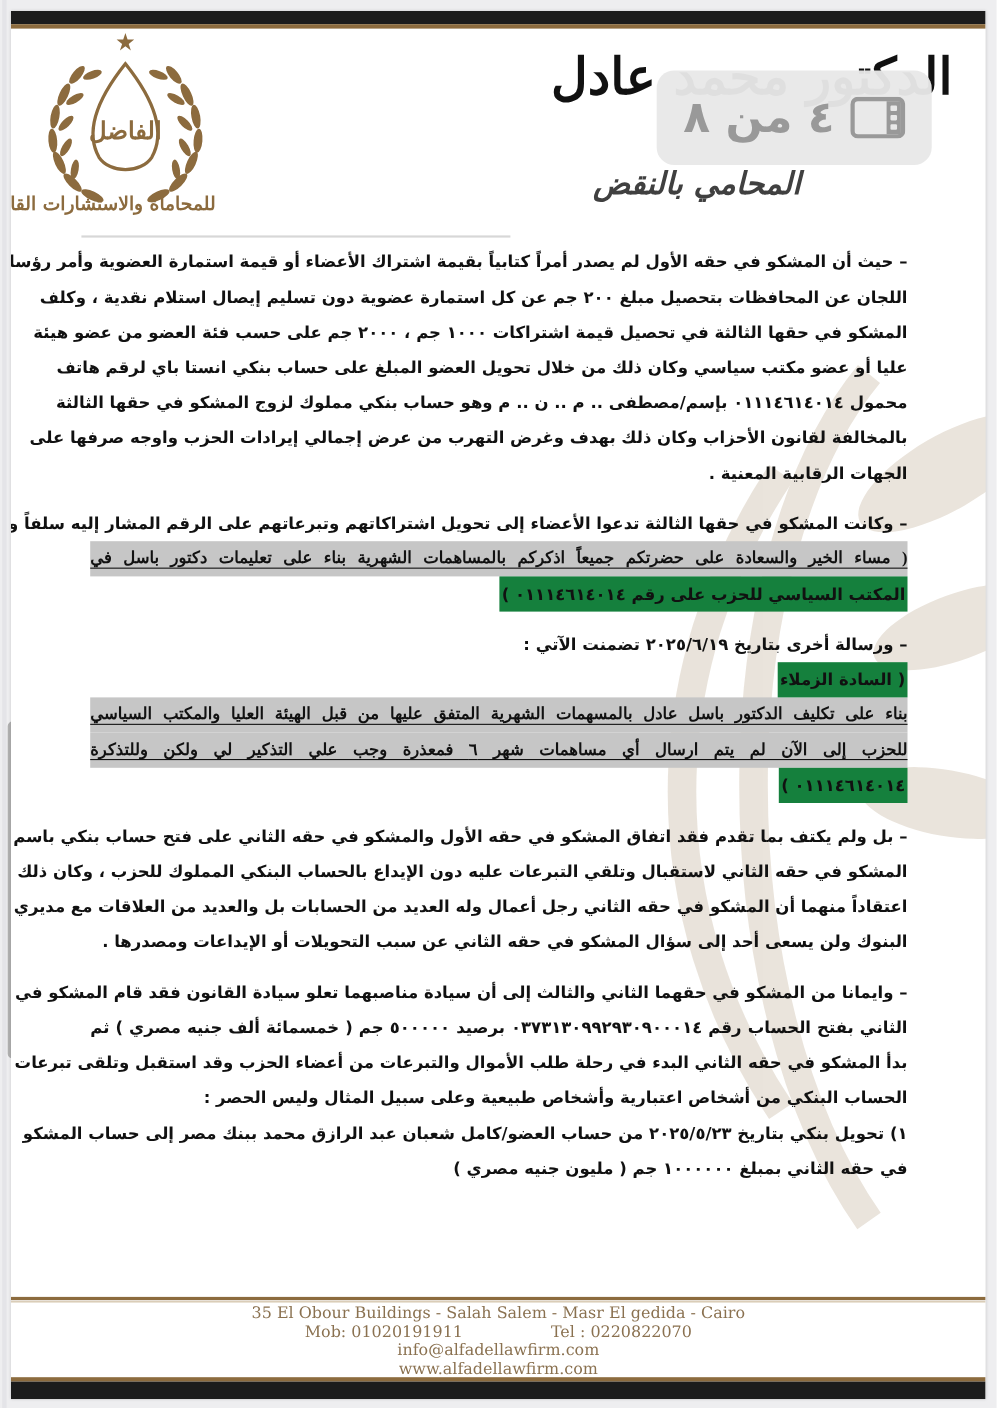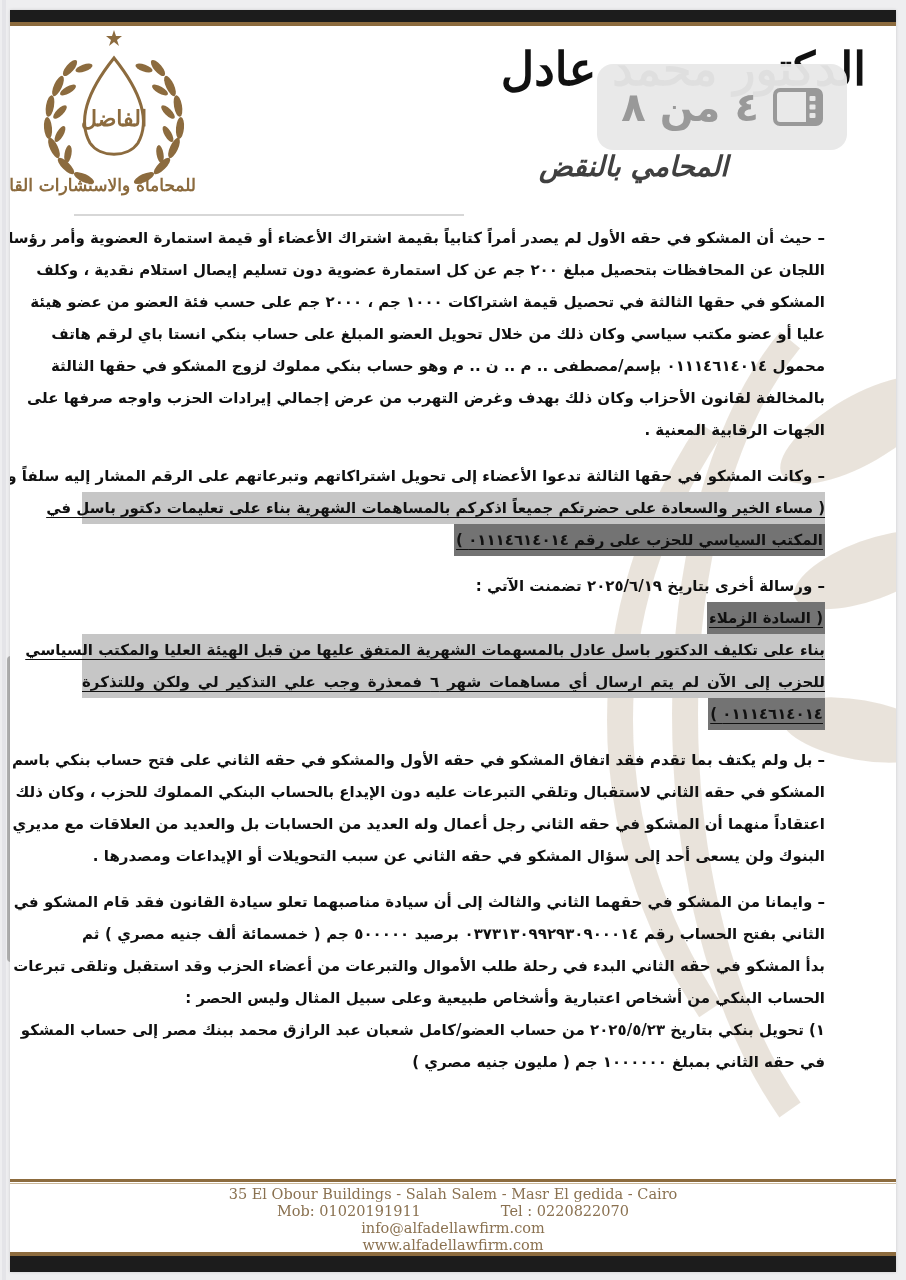--- a/index.html
+++ b/index.html
@@ -61,22 +61,22 @@
   
   .body-text {
     position:absolute; left:72px; top:212px; width:743px;
     direction:rtl; text-align:justify;
     font-family:"DejaVu Sans", sans-serif; font-weight:bold; font-size:15px;
     line-height:32px; color:#111;
   }
   .para { margin:0 0 14px 0; }
   .line { display:block; white-space:nowrap; text-align:justify; text-align-last:justify; height:32px; }
   .line.last { text-align-last:right; }
-  .hl-block { background:#c6c6c6; display:block; text-decoration:underline; text-underline-offset:4px; }
-  .hl-inline { background:#737373; display:inline-block; text-decoration:underline; text-underline-offset:4px; padding:0 2px;margin-left:25px; }
+  .hl-block { background:#c6c6c6; display:block; text-decoration:underline; text-underline-offset:4px;font-family:Liberation Serif, serif; }
+  .hl-inline { background:#15803d; display:inline-block; text-underline-offset:4px; padding:0 2px;margin-left:25px; }
 
   
   .footer {
     position:absolute; left:0; top:1176px; width:100%; text-align:center;
     font-family:"DejaVu Serif", serif; color:#8a7150; font-weight:normal;
   }
   .footer .f-line { font-size:14.5px; line-height:17px; white-space:nowrap; }
   .footer .f-gap { display:inline-block; width:80px; }
 
   

